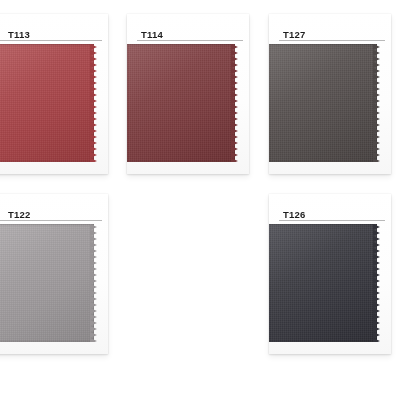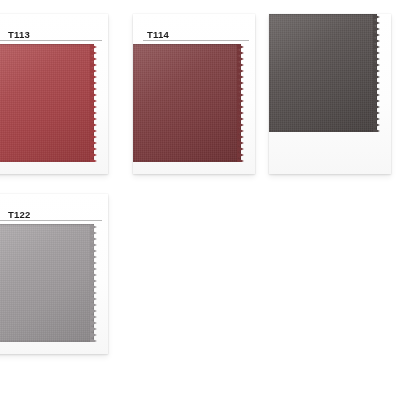--- a/index.html
+++ b/index.html
@@ -31,21 +31,21 @@
     background: linear-gradient(180deg, #ffffff 0%, #fdfdfd 55%, #f7f7f7 100%);
     box-shadow:
       0 1px 2px rgba(0,0,0,0.10),
       0 3px 6px rgba(0,0,0,0.07),
       0 0 0 0.5px rgba(0,0,0,0.04);
     box-sizing: border-box;
   }
 
   
   .col-1 { left: -14px; }
-  .col-2 { left: 133px; }
+  .col-2 { left: 127px; }
   .col-3 { left: 269px; }
 
   .row-1 { top: 14px; }
   .row-2 { top: 194px; }
 
   
   .card-header {
     position: relative;
     height: 30px;
     padding: 0 8px 0 14px;
@@ -166,20 +166,24 @@
       <div class="fabric" style="background: linear-gradient(150deg, rgb(136, 73, 76) 0%, rgb(126, 63, 66) 45%, rgb(114, 51, 54) 100%);"></div>
       <div class="pinked-edge">
           <svg width="7" height="118" viewBox="0 0 7 118" xmlns="http://www.w3.org/2000/svg" style="display:block">
             <path d="M0,0 L7,3.0 L0,6.0 L7,9.0 L0,12.0 L7,15.0 L0,18.0 L7,21.0 L0,24.0 L7,27.0 L0,30.0 L7,33.0 L0,36.0 L7,39.0 L0,42.0 L7,45.0 L0,48.0 L7,51.0 L0,54.0 L7,57.0 L0,60.0 L7,63.0 L0,66.0 L7,69.0 L0,72.0 L7,75.0 L0,78.0 L7,81.0 L0,84.0 L7,87.0 L0,90.0 L7,93.0 L0,96.0 L7,99.0 L0,102.0 L7,105.0 L0,108.0 L7,111.0 L0,114.0 L7,117.0 L0,120.0 L0,118 Z" fill="rgb(118,55,58)"></path>
           </svg>
         </div>
     </div>
   </div>
 
   <div class="swatch-card col-3 row-1">
+    <div class="card-header">
+      <span class="card-code">T127</span>
+      <span class="header-rule"></span>
+    </div>
     <div class="fabric-wrap">
       <div class="fabric" style="background: linear-gradient(150deg, rgb(97, 91, 90) 0%, rgb(87, 81, 80) 45%, rgb(75, 69, 68) 100%);"></div>
       <div class="pinked-edge">
           <svg width="7" height="118" viewBox="0 0 7 118" xmlns="http://www.w3.org/2000/svg" style="display:block">
             <path d="M0,0 L7,3.0 L0,6.0 L7,9.0 L0,12.0 L7,15.0 L0,18.0 L7,21.0 L0,24.0 L7,27.0 L0,30.0 L7,33.0 L0,36.0 L7,39.0 L0,42.0 L7,45.0 L0,48.0 L7,51.0 L0,54.0 L7,57.0 L0,60.0 L7,63.0 L0,66.0 L7,69.0 L0,72.0 L7,75.0 L0,78.0 L7,81.0 L0,84.0 L7,87.0 L0,90.0 L7,93.0 L0,96.0 L7,99.0 L0,102.0 L7,105.0 L0,108.0 L7,111.0 L0,114.0 L7,117.0 L0,120.0 L0,118 Z" fill="rgb(79,73,72)"></path>
           </svg>
         </div>
     </div>
   </div>
 
@@ -192,14 +196,28 @@
       <div class="fabric" style="background: linear-gradient(150deg, rgb(170, 166, 168) 0%, rgb(160, 156, 158) 45%, rgb(148, 144, 146) 100%);"></div>
       <div class="pinked-edge">
           <svg width="7" height="118" viewBox="0 0 7 118" xmlns="http://www.w3.org/2000/svg" style="display:block">
             <path d="M0,0 L7,3.0 L0,6.0 L7,9.0 L0,12.0 L7,15.0 L0,18.0 L7,21.0 L0,24.0 L7,27.0 L0,30.0 L7,33.0 L0,36.0 L7,39.0 L0,42.0 L7,45.0 L0,48.0 L7,51.0 L0,54.0 L7,57.0 L0,60.0 L7,63.0 L0,66.0 L7,69.0 L0,72.0 L7,75.0 L0,78.0 L7,81.0 L0,84.0 L7,87.0 L0,90.0 L7,93.0 L0,96.0 L7,99.0 L0,102.0 L7,105.0 L0,108.0 L7,111.0 L0,114.0 L7,117.0 L0,120.0 L0,118 Z" fill="rgb(152,148,150)"></path>
           </svg>
         </div>
     </div>
   </div>
 
 
+  <div class="swatch-card col-3 row-2">
+    <div class="card-header">
+      <span class="card-code">T126</span>
+      <span class="header-rule"></span>
+    </div>
+    <div class="fabric-wrap">
+      <div class="fabric" style="background: linear-gradient(150deg, rgb(69, 69, 76) 0%, rgb(59, 59, 66) 45%, rgb(47, 47, 54) 100%);"></div>
+      <div class="pinked-edge">
+          <svg width="7" height="118" viewBox="0 0 7 118" xmlns="http://www.w3.org/2000/svg" style="display:block">
+            <path d="M0,0 L7,3.0 L0,6.0 L7,9.0 L0,12.0 L7,15.0 L0,18.0 L7,21.0 L0,24.0 L7,27.0 L0,30.0 L7,33.0 L0,36.0 L7,39.0 L0,42.0 L7,45.0 L0,48.0 L7,51.0 L0,54.0 L7,57.0 L0,60.0 L7,63.0 L0,66.0 L7,69.0 L0,72.0 L7,75.0 L0,78.0 L7,81.0 L0,84.0 L7,87.0 L0,90.0 L7,93.0 L0,96.0 L7,99.0 L0,102.0 L7,105.0 L0,108.0 L7,111.0 L0,114.0 L7,117.0 L0,120.0 L0,118 Z" fill="rgb(51,51,58)"></path>
+          </svg>
+        </div>
+    </div>
+  </div>
 
 </div>
 
 </body></html>

